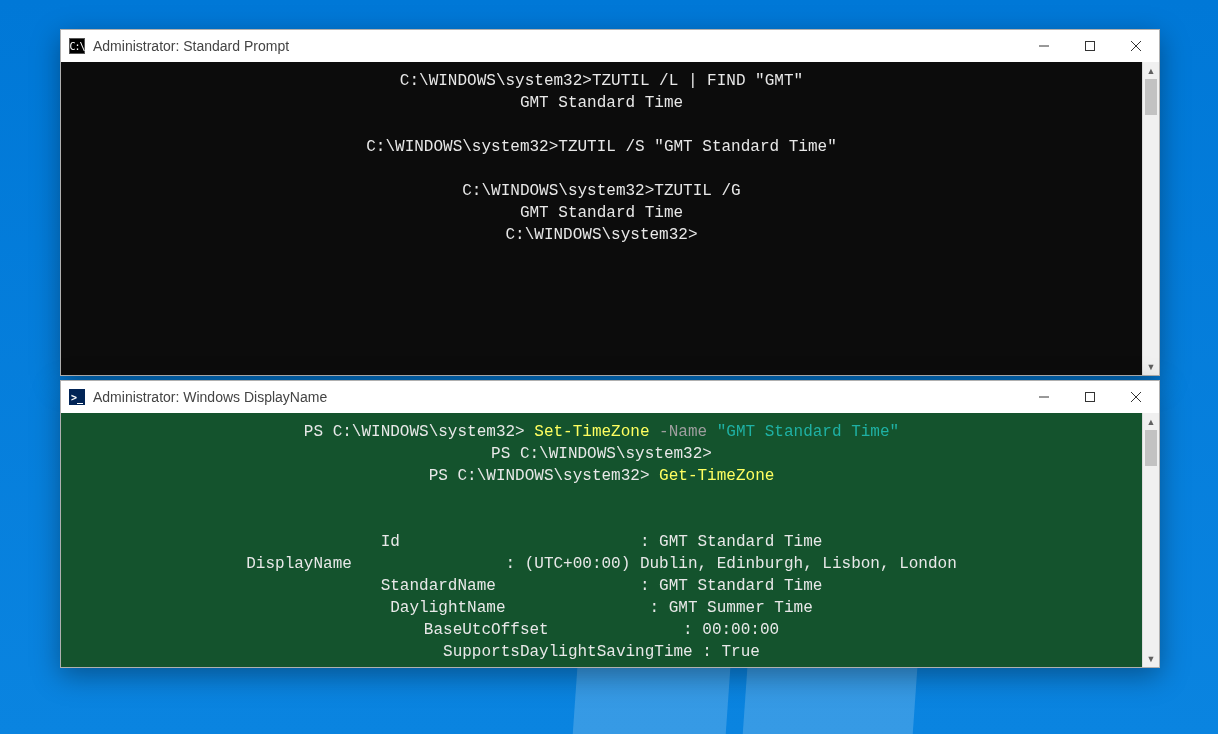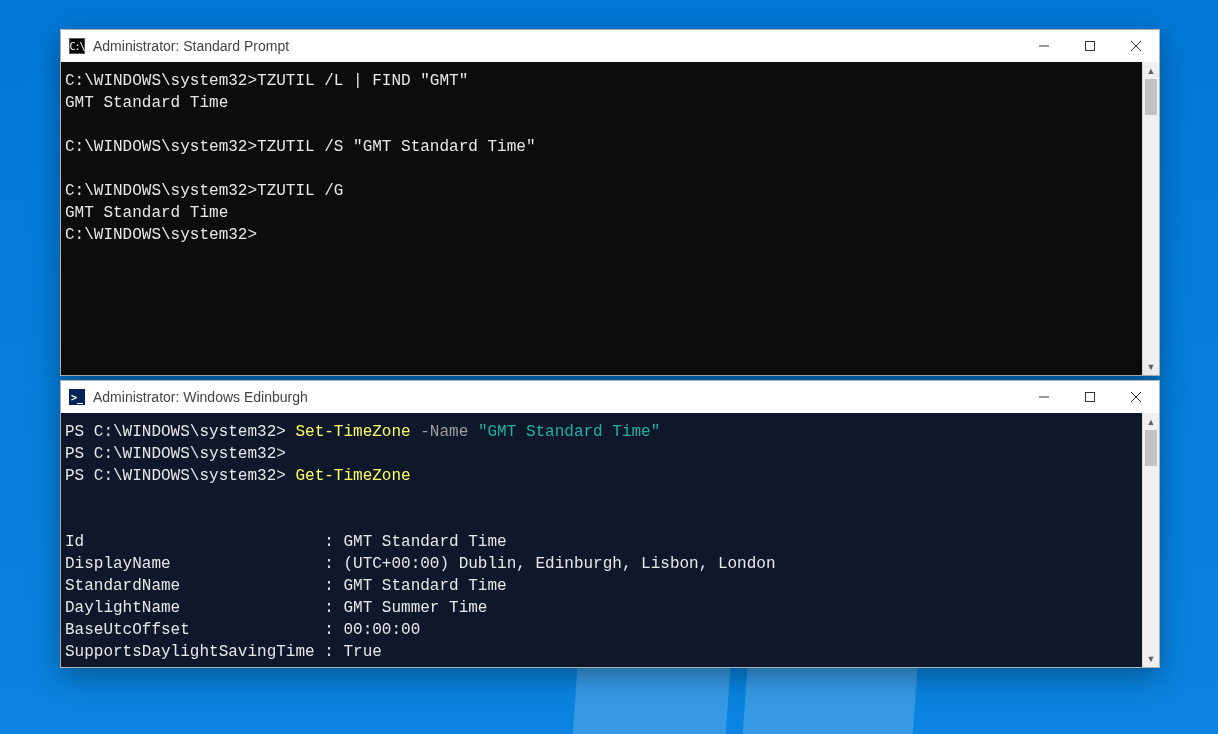--- a/index.html
+++ b/index.html
@@ -89,36 +89,37 @@
     align-items: center;
     justify-content: center;
     cursor: default;
   }
   .titlebar-buttons svg { pointer-events: none; }
 
   .client {
     flex: 1;
     display: flex;
     min-height: 0;
+    text-align: center;
   }
   .terminal {
     flex: 1;
     padding: 8px 4px 4px 4px;
     font-family: Consolas, "Courier New", monospace;
     font-size: 16px;
     line-height: 22px;
     white-space: pre;
     overflow: hidden;
   }
   .cmd-term {
     background: #0c0c0c;
     color: #e8e8e8;
   }
   .ps-term {
-    background: #0f172a;
+    background: #14532d;
     color: #e8e8e8;
   }
   .ps-cmdlet { color: #ffff60; }
   .ps-param  { color: #9e9e9e; }
   .ps-string { color: #1fb1a4; }
 
   .scrollbar {
     width: 17px;
     background: #f0f0f0;
     display: flex;
@@ -186,21 +187,21 @@
         <div class="scroll-thumb" style="top:0; height:36px;"></div>
       </div>
       <div class="scroll-btn">▼</div>
     </div>
   </div>
 </div>
 
 <div id="ps-window" class="window">
   <div class="titlebar">
     <span class="appicon ps-icon">&gt;_</span>
-    <span>Administrator: Windows Edinburgh</span>
+    <span>Administrator: Windows DisplayName</span>
     <div class="titlebar-buttons">
       <button>
         <svg width="10" height="10">
             <line x1="0" y1="5" x2="10" y2="5" stroke="#333" stroke-width="1"></line>
           </svg>
       </button>
       <button>
         <svg width="10" height="10">
             <rect x="0.5" y="0.5" width="9" height="9" fill="none" stroke="#333" stroke-width="1"></rect>
           </svg>

